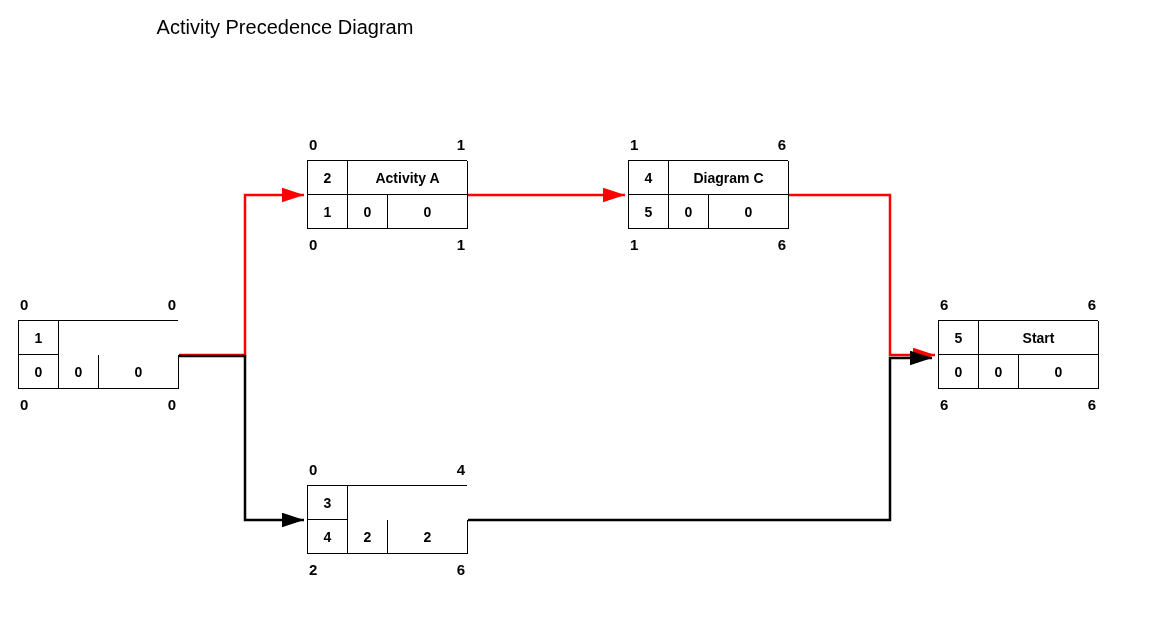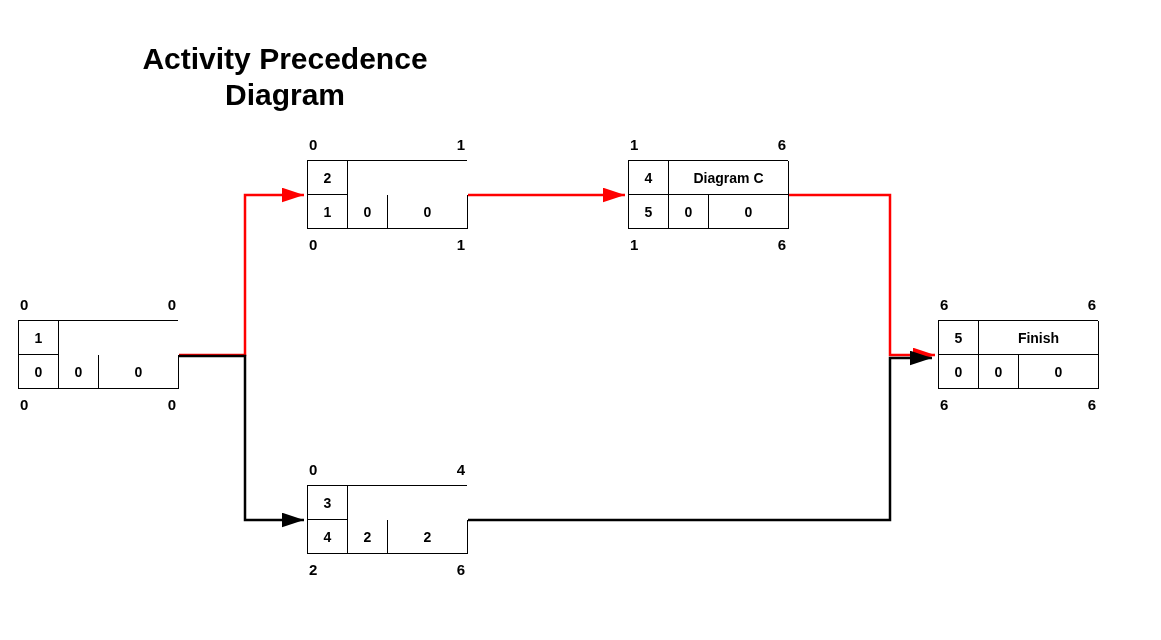--- a/index.html
+++ b/index.html
@@ -9,26 +9,25 @@
     height: 640px;
     background: #ffffff;
     font-family: Arial, Helvetica, sans-serif;
     overflow: hidden;
   }
   .title {
     position: absolute;
     left: 120px;
     top: 15px;
     width: 330px;
-    font-size: 30px;
-    font-weight: 700;
+    font-size: 20px;
+    font-weight: 400;
     color: #000;
     text-align: center;
     line-height: 1.2;
-    margin-top: 26px;
   }
   .node {
     position: absolute;
     width: 160px;
   }
   .node .es, .node .ef, .node .ls, .node .lf {
     position: absolute;
     font-size: 15px;
     font-weight: 700;
     color: #000;
@@ -114,20 +113,21 @@
   </div>
   <div class="ls">0</div>
   <div class="lf">0</div>
 </div>
 
 <div class="node" style="left:307px; top:160px;">
   <div class="es">0</div>
   <div class="ef">1</div>
   <div class="grid">
     <div class="cell id">2</div>
+    <div class="cell name">Activity A</div>
     <div class="cell dur">1</div>
     <div class="cell tf">0</div>
     <div class="cell ff" style="grid-column: 3 / span 2;">0</div>
 
   </div>
   <div class="ls">0</div>
   <div class="lf">1</div>
 </div>
 
 <div class="node" style="left:307px; top:485px;">
@@ -157,21 +157,21 @@
   </div>
   <div class="ls">1</div>
   <div class="lf">6</div>
 </div>
 
 <div class="node" style="left:938px; top:320px;">
   <div class="es">6</div>
   <div class="ef">6</div>
   <div class="grid">
     <div class="cell id">5</div>
-    <div class="cell name">Finish</div>
+    <div class="cell name">Start</div>
     <div class="cell dur">0</div>
     <div class="cell tf">0</div>
     <div class="cell ff" style="grid-column: 3 / span 2;">0</div>
 
   </div>
   <div class="ls">6</div>
   <div class="lf">6</div>
 </div>
 
 </body></html>

